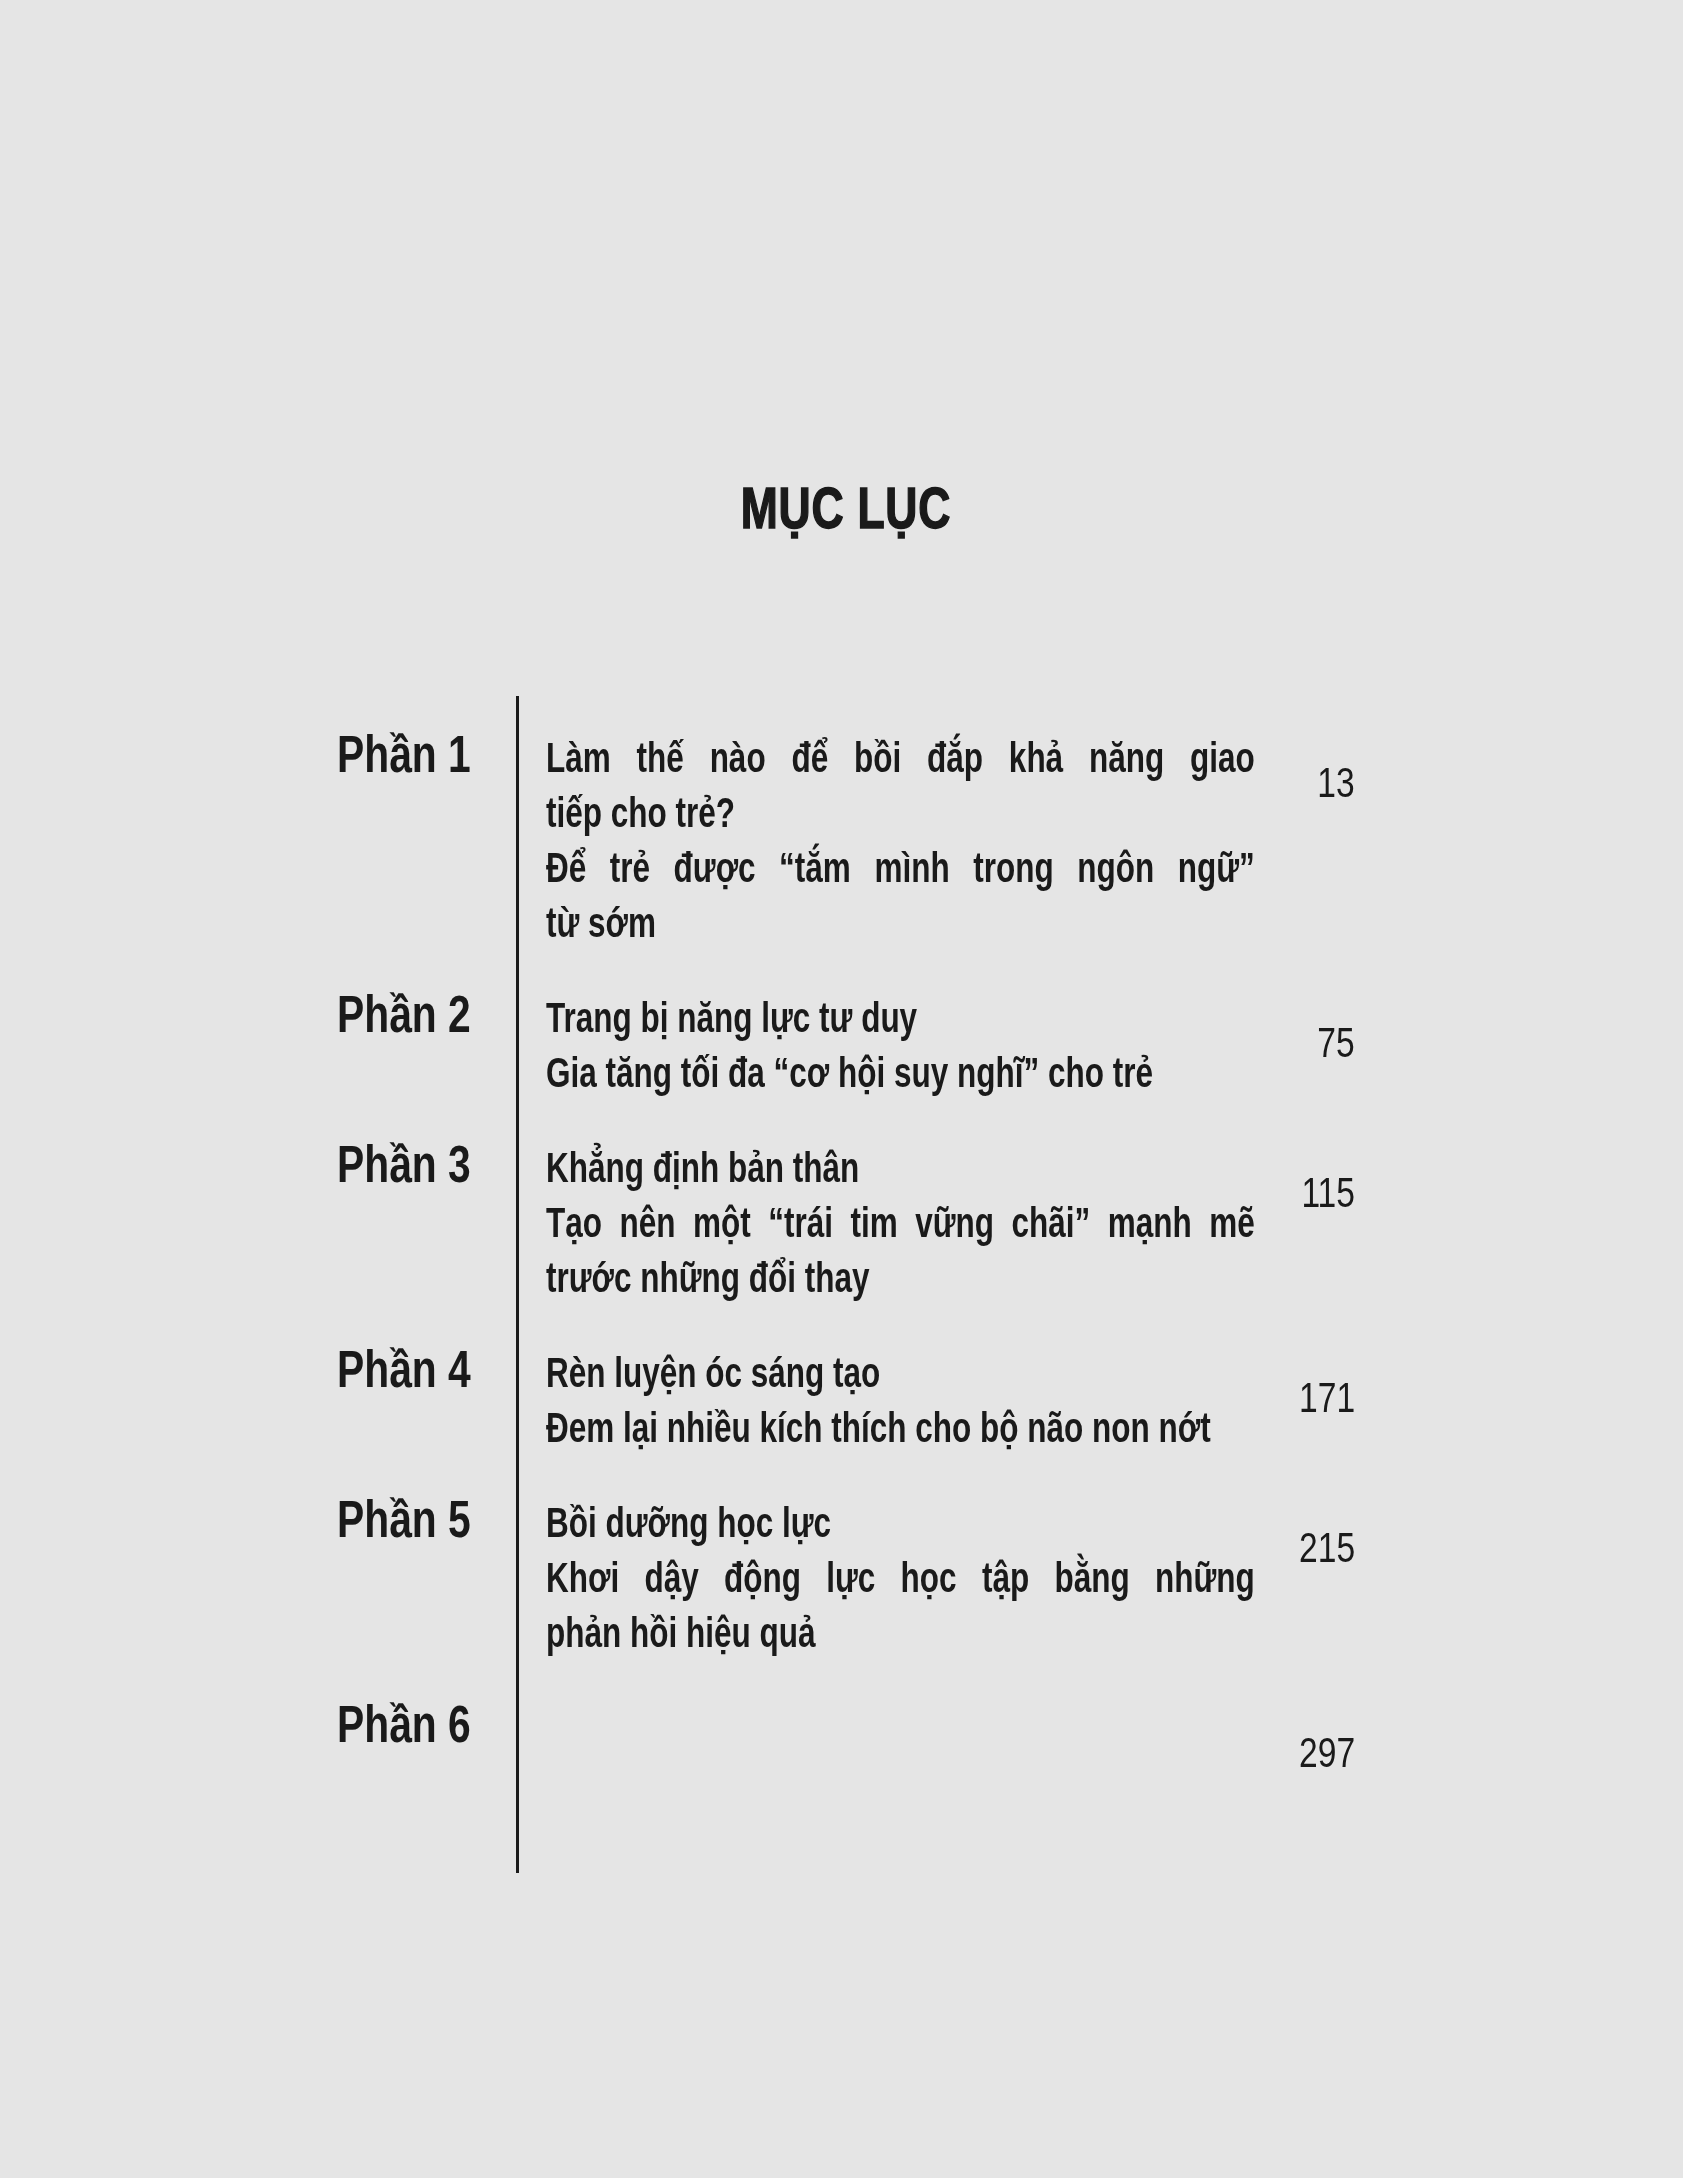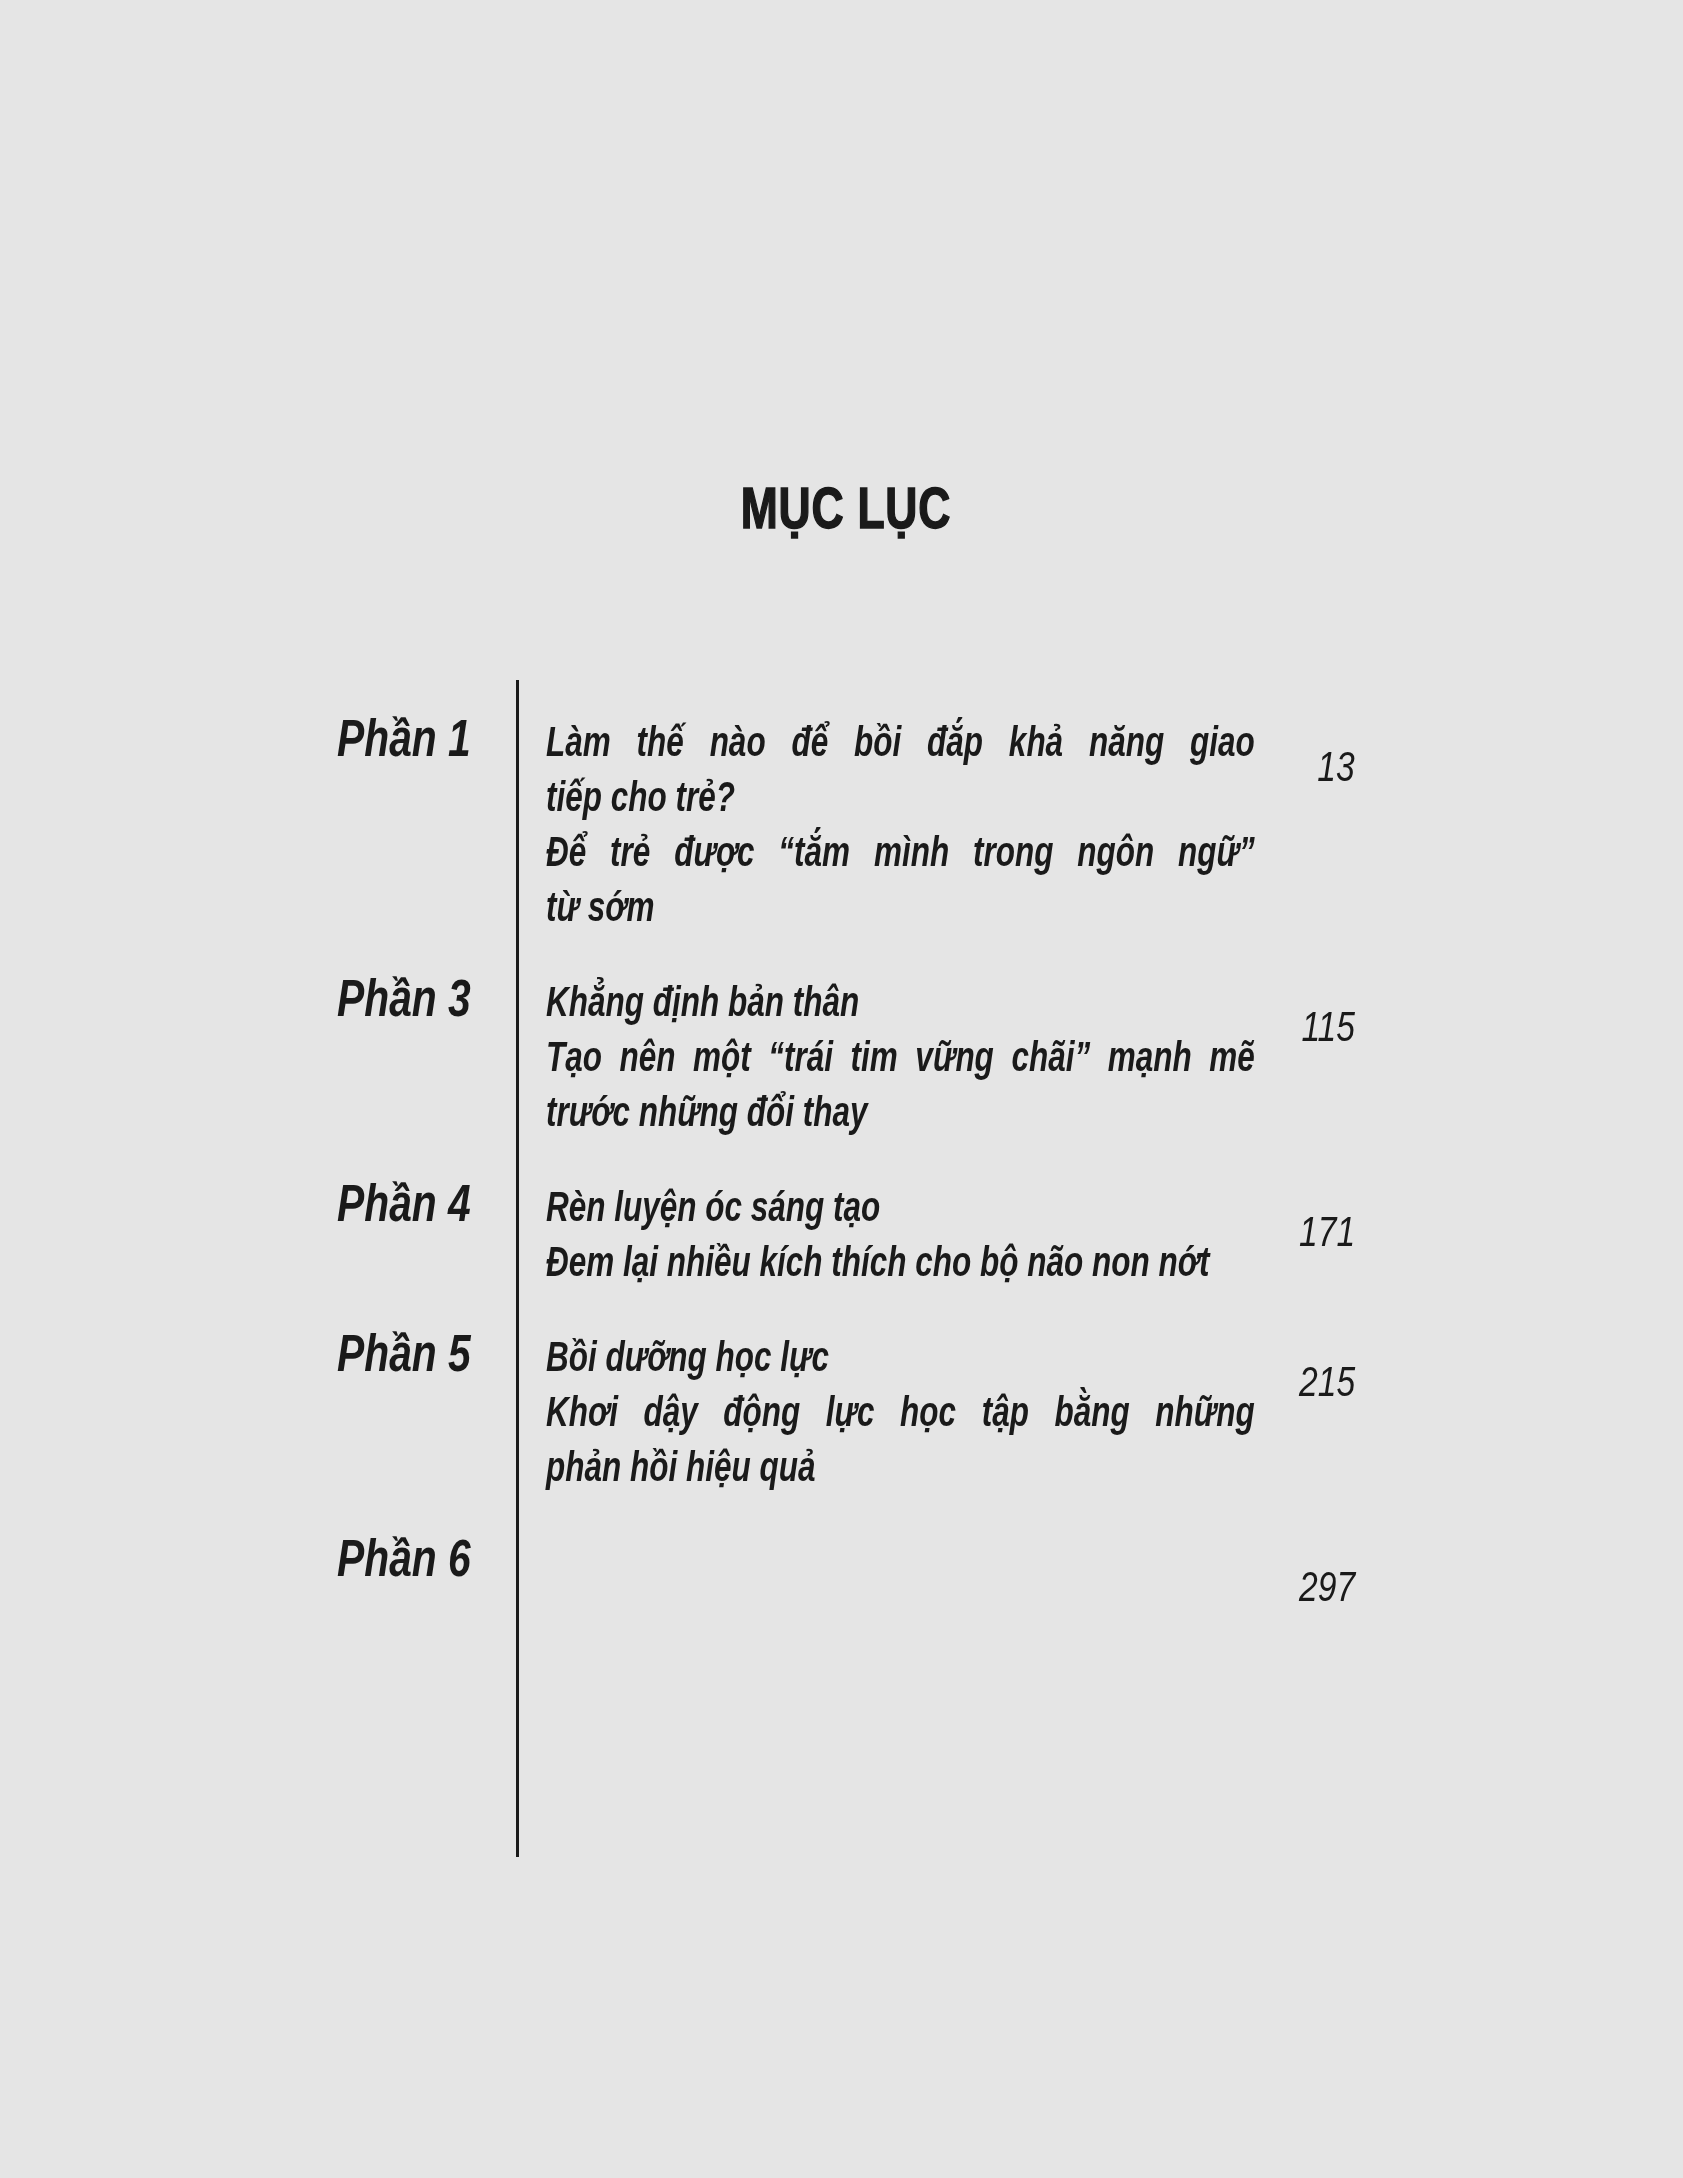--- a/index.html
+++ b/index.html
@@ -33,25 +33,24 @@
     display: inline-block;
     transform: scaleX(0.78);
     letter-spacing: 1px;
     -webkit-text-stroke: 1.5px #1a1a1a;
   }
 
   
   .toc {
     position: absolute;
     left: 337px;
-    top: 680px;
+    top: 696px;
     width: 1018px;
     padding-top: 34px;
     box-sizing: border-box;
-    font-style: italic;
   }
   .toc-rule {
     position: absolute;
     left: 179px;
     top: 0;
     width: 3px;
     height: 1177px;
     background: #1a1a1a;
   }
   .entry {
@@ -128,20 +127,32 @@
             <div class="line just">Làm thế nào để bồi đắp khả năng giao</div>
             <div class="line">tiếp cho trẻ?</div>
             <div class="line just">Để trẻ được “tắm mình trong ngôn ngữ”</div>
             <div class="line">từ sớm</div>
           </div>
     <div class="entry-page">
       <span class="squeeze">13</span>
     </div>
   </div>
 
+  <div class="entry">
+    <div class="entry-label">
+      <span class="squeeze">Phần 2</span>
+    </div>
+    <div class="entry-lines">
+            <div class="line">Trang bị năng lực tư duy</div>
+            <div class="line">Gia tăng tối đa “cơ hội suy nghĩ” cho trẻ</div>
+          </div>
+    <div class="entry-page">
+      <span class="squeeze">75</span>
+    </div>
+  </div>
 
   <div class="entry">
     <div class="entry-label">
       <span class="squeeze">Phần 3</span>
     </div>
     <div class="entry-lines">
             <div class="line">Khẳng định bản thân</div>
             <div class="line just">Tạo nên một “trái tim vững chãi” mạnh mẽ</div>
             <div class="line">trước những đổi thay</div>
           </div>

